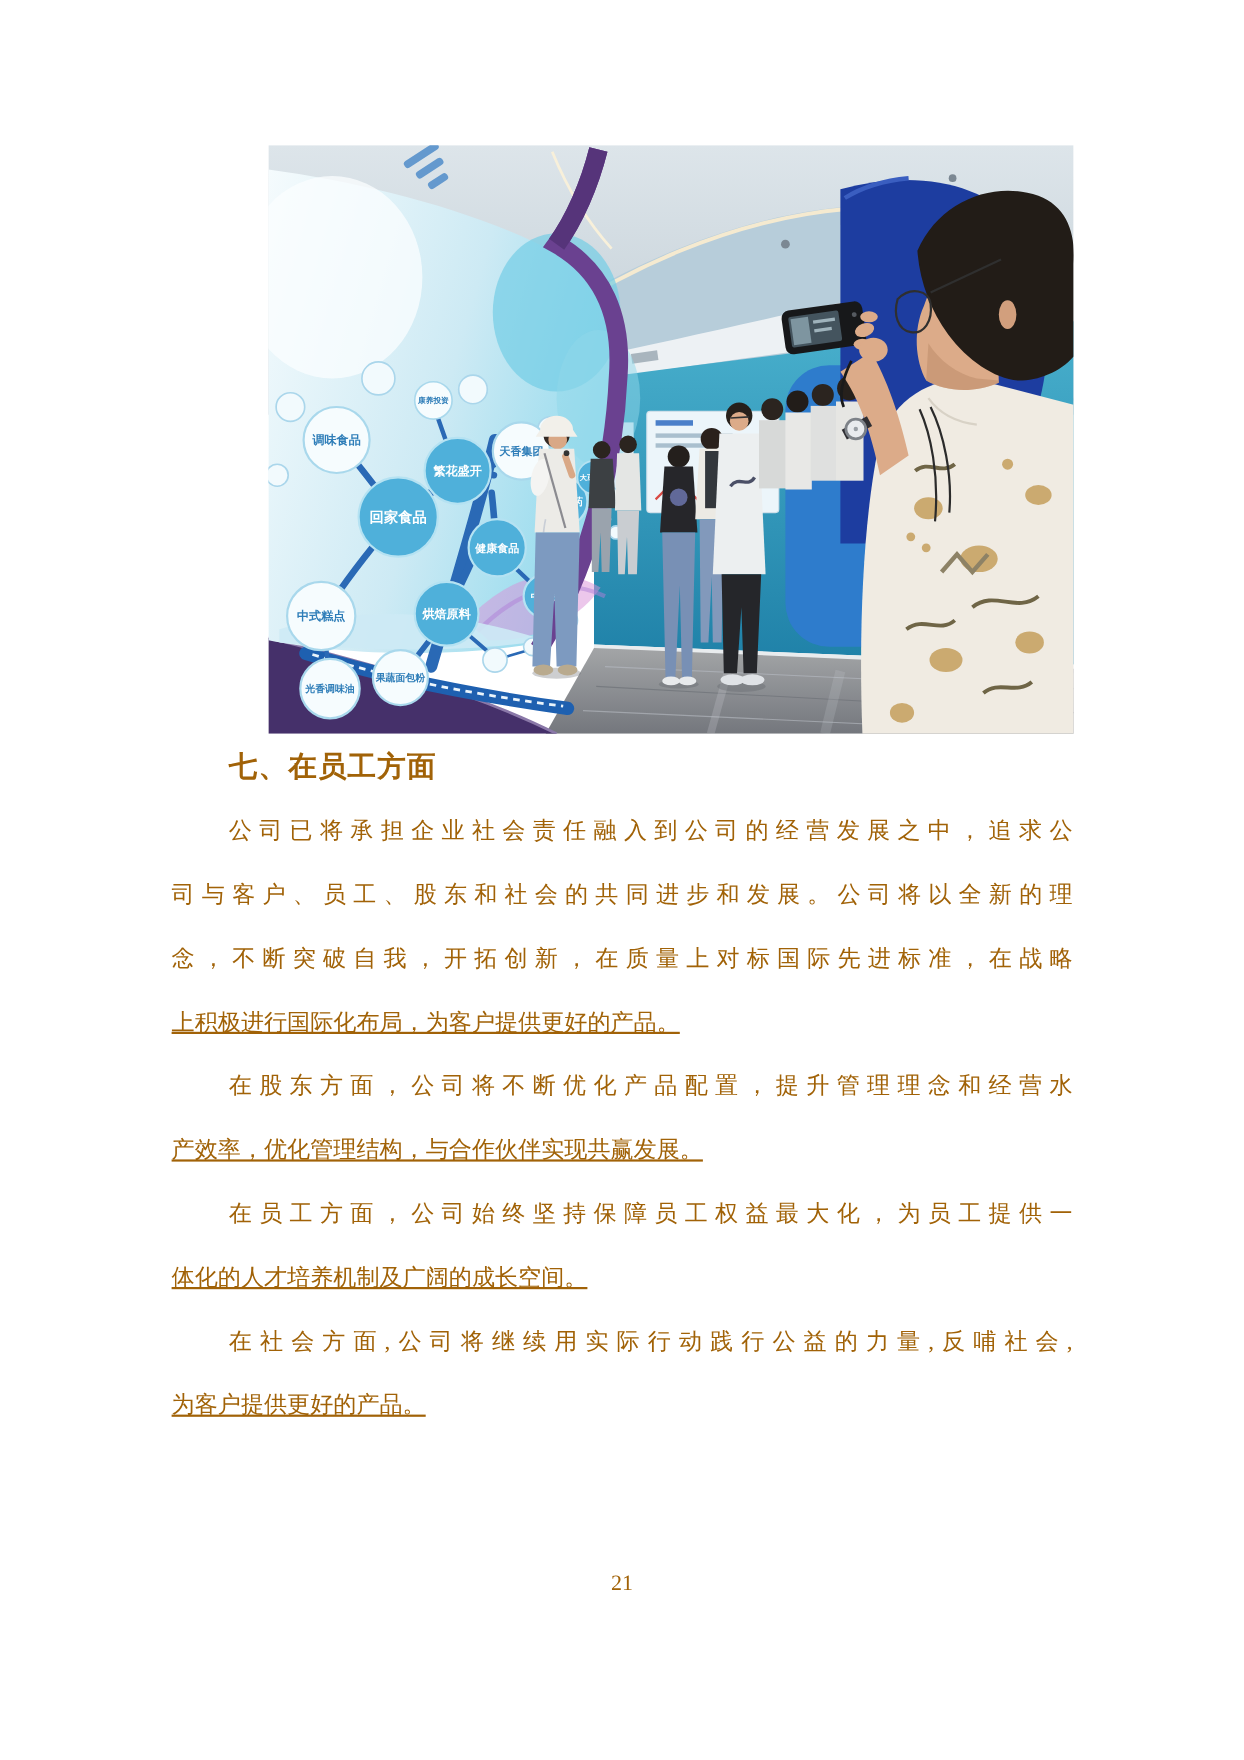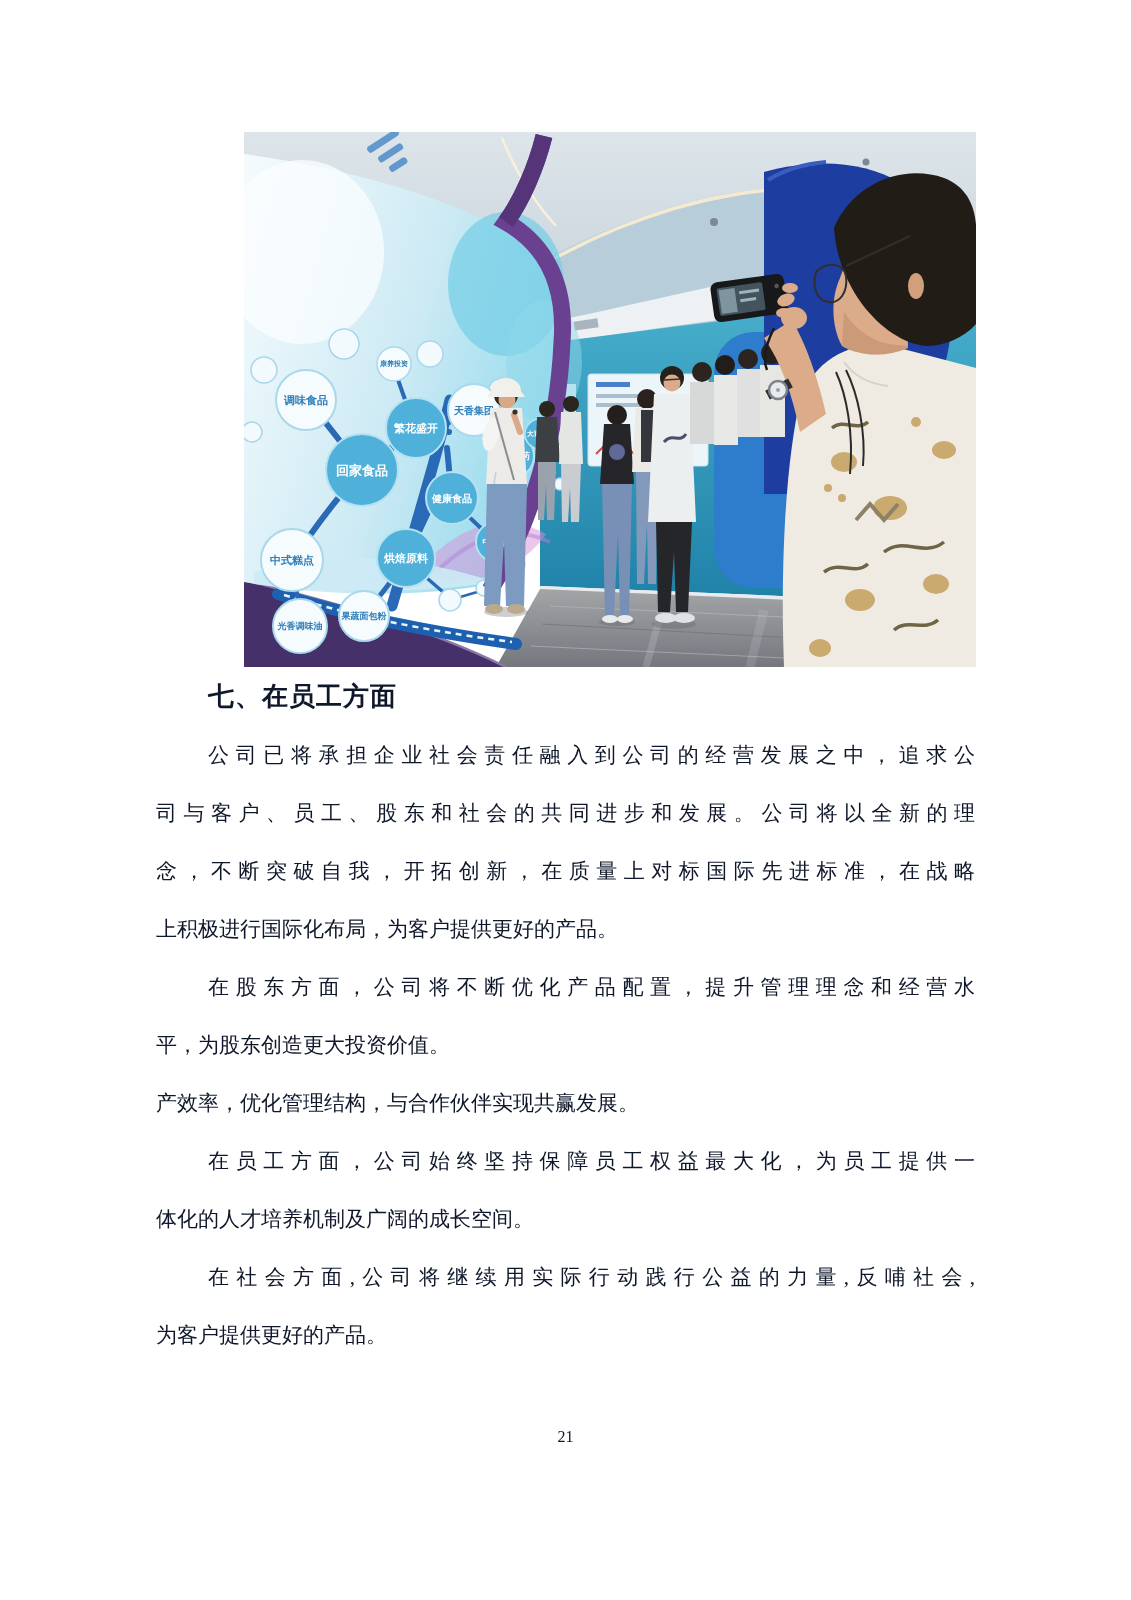--- a/index.html
+++ b/index.html
@@ -1,25 +1,25 @@
 <!DOCTYPE html>
 <html lang="zh"><head>
 <meta charset="utf-8">
 <style>
   html,body{margin:0;padding:0;background:#ffffff;}
   .page{position:relative;width:1131px;height:1600px;background:#ffffff;overflow:hidden;
-        font-family:"Liberation Serif","DejaVu Serif",serif;color:#0f172a;}
+        font-family:"Liberation Serif","DejaVu Serif",serif;color:#a16207;}
   .photo{position:absolute;left:204px;top:116px;width:732px;height:535px;}
   .photo svg{display:block;width:100%;height:100%;}
   .content{position:absolute;left:156px;top:668px;width:819px;}
   .heading{margin:0;height:58px;line-height:58px;font-size:26px;font-weight:bold;text-indent:52px;letter-spacing:1px;}
   .bline{margin:0;height:58px;line-height:58px;font-size:21px;text-align:justify;text-align-last:justify;}
   .bline.first{text-indent:52px;}
-  .bline.plast{text-align-last:left;}
-  .pagenum{position:absolute;left:0;top:1428px;width:100%;text-align:center;font-size:16px;}
+  .bline.plast{text-align-last:left;text-decoration:underline;}
+  .pagenum{position:absolute;left:0;top:1428px;width:100%;text-align:center;font-size:20px;}
   .bub{font-family:"Liberation Sans","DejaVu Sans",sans-serif;font-weight:bold;}
 </style>
 </head>
 <body>
 
 <div class="page">
 
   <figure class="photo">
   <svg viewBox="0 0 732 535" preserveAspectRatio="none">
     <defs>
@@ -343,21 +343,20 @@
 
   <div class="content">
     <p class="heading">七、在员工方面</p>
 
     <p class="bline first">公司已将承担企业社会责任融入到公司的经营发展之中，追求公</p>
     <p class="bline">司与客户、员工、股东和社会的共同进步和发展。公司将以全新的理</p>
     <p class="bline">念，不断突破自我，开拓创新，在质量上对标国际先进标准，在战略</p>
     <p class="bline plast">上积极进行国际化布局，为客户提供更好的产品。</p>
 
     <p class="bline first">在股东方面，公司将不断优化产品配置，提升管理理念和经营水</p>
-    <p class="bline plast">平，为股东创造更大投资价值。</p>
 
     <p class="bline plast">产效率，优化管理结构，与合作伙伴实现共赢发展。</p>
 
     <p class="bline first">在员工方面，公司始终坚持保障员工权益最大化，为员工提供一</p>
     <p class="bline plast">体化的人才培养机制及广阔的成长空间。</p>
 
     <p class="bline first">在社会方面,公司将继续用实际行动践行公益的力量,反哺社会,</p>
     <p class="bline plast">为客户提供更好的产品。</p>
   </div>
 

